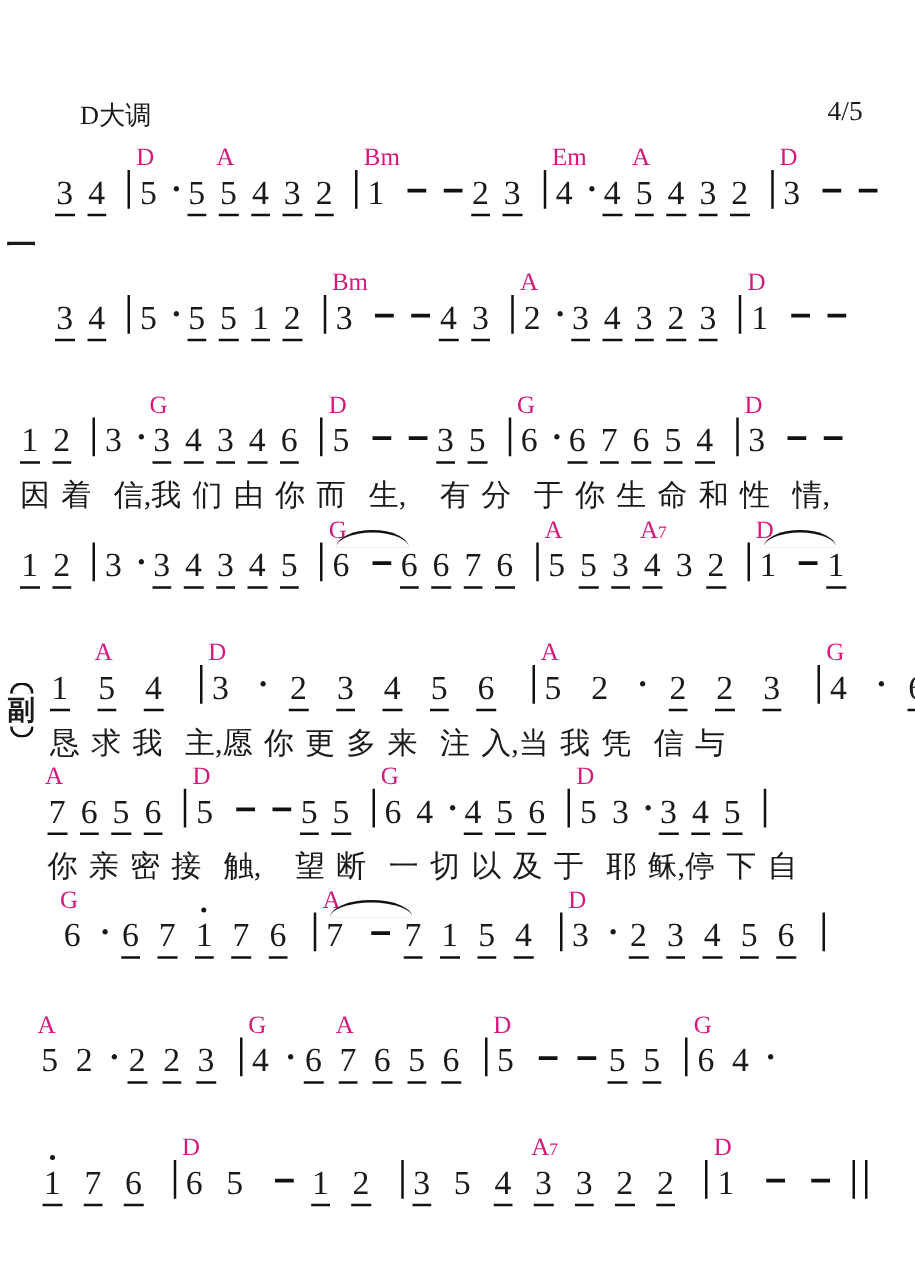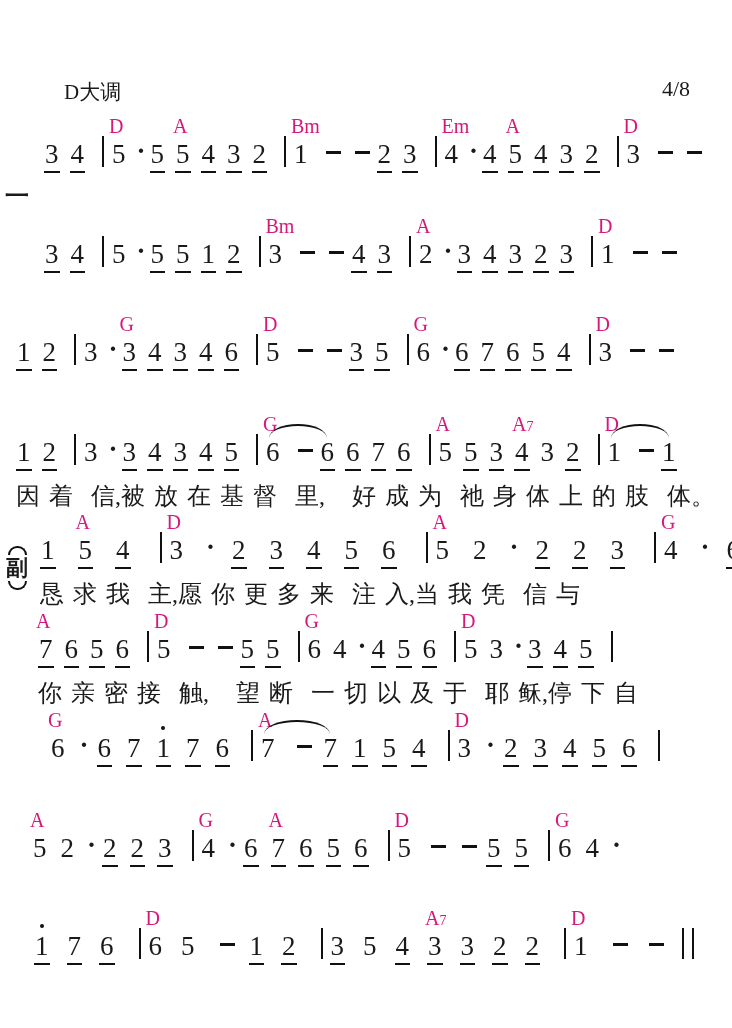--- a/index.html
+++ b/index.html
@@ -67,43 +67,43 @@
   .chorus-marker .label{ font-size:22px; font-weight:bold; line-height:26px; }
   .vparen{ width:15px; height:7px; margin:0 auto; }
   .vparen.top{ border:2px solid #111; border-bottom:none; border-radius:15px 15px 0 0; }
   .vparen.bottom{ border:2px solid #111; border-top:none; border-radius:0 0 15px 15px; }
 </style>
 </head>
 <body>
 
 <div class="page">
   <div class="key-sig">D大调</div>
-  <div class="time-sig">4/8</div>
+  <div class="time-sig">4/5</div>
 
   <div class="verse-marker">一</div>
 
   <div class="chorus-marker">
     <div class="vparen top"></div>
     <div class="label">副</div>
     <div class="vparen bottom"></div>
   </div>
 
   <div id="score">
       <div class="system" style="top: 112px; left: 44px;">
         <div class="notes-row"><span class="note u" style="margin-right: 10px;">3</span><span class="note u" style="margin-right: 10px;">4</span><span class="bar"></span><span class="note" style="margin-right: 10px;">5<span class="chord" style="color: rgb(214, 23, 124);">D</span></span><span class="ndot" style="margin-right: 4px;">·</span><span class="note u" style="margin-right: 10px;">5</span><span class="note u" style="margin-right: 10px;">5<span class="chord" style="color: rgb(214, 23, 124);">A</span></span><span class="note u" style="margin-right: 10px;">4</span><span class="note u" style="margin-right: 10px;">3</span><span class="note u" style="margin-right: 10px;">2</span><span class="bar"></span><span class="note" style="margin-right: 10px;">1<span class="chord" style="color: rgb(214, 23, 124);">Bm</span></span><span class="dash" style="margin-right: 7px;"></span><span class="dash" style="margin-right: 7px;"></span><span class="note u" style="margin-right: 10px;">2</span><span class="note u" style="margin-right: 10px;">3</span><span class="bar"></span><span class="note" style="margin-right: 10px;">4<span class="chord" style="color: rgb(214, 23, 124);">Em</span></span><span class="ndot" style="margin-right: 4px;">·</span><span class="note u" style="margin-right: 10px;">4</span><span class="note u" style="margin-right: 10px;">5<span class="chord" style="color: rgb(214, 23, 124);">A</span></span><span class="note u" style="margin-right: 10px;">4</span><span class="note u" style="margin-right: 10px;">3</span><span class="note u" style="margin-right: 10px;">2</span><span class="bar"></span><span class="note" style="margin-right: 10px;">3<span class="chord" style="color: rgb(214, 23, 124);">D</span></span><span class="dash" style="margin-right: 7px;"></span><span class="dash" style="margin-right: 7px;"></span></div>
       </div>
       <div class="system" style="top: 212px; left: 44px;">
         <div class="notes-row"><span class="note u" style="margin-right: 10px;">3</span><span class="note u" style="margin-right: 10px;">4</span><span class="bar"></span><span class="note" style="margin-right: 10px;">5</span><span class="ndot" style="margin-right: 4px;">·</span><span class="note u" style="margin-right: 10px;">5</span><span class="note u" style="margin-right: 10px;">5</span><span class="note u" style="margin-right: 10px;">1</span><span class="note u" style="margin-right: 10px;">2</span><span class="bar"></span><span class="note" style="margin-right: 10px;">3<span class="chord" style="color: rgb(214, 23, 124);">Bm</span></span><span class="dash" style="margin-right: 7px;"></span><span class="dash" style="margin-right: 7px;"></span><span class="note u" style="margin-right: 10px;">4</span><span class="note u" style="margin-right: 10px;">3</span><span class="bar"></span><span class="note" style="margin-right: 10px;">2<span class="chord" style="color: rgb(214, 23, 124);">A</span></span><span class="ndot" style="margin-right: 4px;">·</span><span class="note u" style="margin-right: 10px;">3</span><span class="note u" style="margin-right: 10px;">4</span><span class="note u" style="margin-right: 10px;">3</span><span class="note u" style="margin-right: 10px;">2</span><span class="note u" style="margin-right: 10px;">3</span><span class="bar"></span><span class="note" style="margin-right: 10px;">1<span class="chord" style="color: rgb(214, 23, 124);">D</span></span><span class="dash" style="margin-right: 7px;"></span><span class="dash" style="margin-right: 7px;"></span></div>
       </div>
       <div class="system" style="top: 310px; left: 16px;">
         <div class="notes-row"><span class="note u" style="margin-right: 10px;">1</span><span class="note u" style="margin-right: 10px;">2</span><span class="bar"></span><span class="note" style="margin-right: 10px;">3</span><span class="ndot" style="margin-right: 4px;">·</span><span class="note u" style="margin-right: 10px;">3<span class="chord" style="color: rgb(214, 23, 124);">G</span></span><span class="note u" style="margin-right: 10px;">4</span><span class="note u" style="margin-right: 10px;">3</span><span class="note u" style="margin-right: 10px;">4</span><span class="note u" style="margin-right: 10px;">6</span><span class="bar"></span><span class="note" style="margin-right: 10px;">5<span class="chord" style="color: rgb(214, 23, 124);">D</span></span><span class="dash" style="margin-right: 7px;"></span><span class="dash" style="margin-right: 7px;"></span><span class="note u" style="margin-right: 10px;">3</span><span class="note u" style="margin-right: 10px;">5</span><span class="bar"></span><span class="note" style="margin-right: 10px;">6<span class="chord" style="color: rgb(214, 23, 124);">G</span></span><span class="ndot" style="margin-right: 4px;">·</span><span class="note u" style="margin-right: 10px;">6</span><span class="note u" style="margin-right: 10px;">7</span><span class="note u" style="margin-right: 10px;">6</span><span class="note u" style="margin-right: 10px;">5</span><span class="note u" style="margin-right: 10px;">4</span><span class="bar"></span><span class="note" style="margin-right: 10px;">3<span class="chord" style="color: rgb(214, 23, 124);">D</span></span><span class="dash" style="margin-right: 7px;"></span><span class="dash" style="margin-right: 7px;"></span></div>
+        <div class="lyrics-row">因 着  信,我 们 由 你 而  生,   有 分  于 你 生 命 和 性  情,</div>
       </div>
       <div class="system" style="top: 410px; left: 16px;">
         <div class="notes-row"><span class="note u" style="margin-right: 10px;">1</span><span class="note u" style="margin-right: 10px;">2</span><span class="bar"></span><span class="note" style="margin-right: 10px;">3</span><span class="ndot" style="margin-right: 4px;">·</span><span class="note u" style="margin-right: 10px;">3</span><span class="note u" style="margin-right: 10px;">4</span><span class="note u" style="margin-right: 10px;">3</span><span class="note u" style="margin-right: 10px;">4</span><span class="note u" style="margin-right: 10px;">5</span><span class="bar"></span><span class="note" style="margin-right: 10px;">6<span class="chord" style="color: rgb(214, 23, 124);">G</span><span class="tie" style="width: 58px;"></span></span><span class="dash" style="margin-right: 7px;"></span><span class="note u" style="margin-right: 10px;">6</span><span class="note u" style="margin-right: 10px;">6</span><span class="note u" style="margin-right: 10px;">7</span><span class="note u" style="margin-right: 10px;">6</span><span class="bar"></span><span class="note" style="margin-right: 10px;">5<span class="chord" style="color: rgb(214, 23, 124);">A</span></span><span class="note u" style="margin-right: 10px;">5</span><span class="note u" style="margin-right: 10px;">3</span><span class="note u" style="margin-right: 10px;">4<span class="chord" style="color: rgb(214, 23, 124);">A<span class="chord-num">7</span></span></span><span class="note" style="margin-right: 10px;">3</span><span class="note u" style="margin-right: 10px;">2</span><span class="bar"></span><span class="note" style="margin-right: 10px;">1<span class="chord" style="color: rgb(214, 23, 124);">D</span><span class="tie" style="width: 58px;"></span></span><span class="dash" style="margin-right: 7px;"></span><span class="note u" style="margin-right: 10px;">1</span></div>
-        <div class="lyrics-row">因 着  信,被 放 在 基 督  里,   好 成 为  祂 身 体 上 的 肢  体。</div>
       </div>
       <div class="system" style="top: 508px; left: 40px;">
         <div class="notes-row"><span class="note u" style="margin-right: 22px;">1</span><span class="note u" style="margin-right: 22px;">5<span class="chord" style="color: rgb(214, 23, 124);">A</span></span><span class="note u" style="margin-right: 22px;">4</span><span class="bar"></span><span class="note" style="margin-right: 22px;">3<span class="chord" style="color: rgb(214, 23, 124);">D</span></span><span class="ndot" style="margin-right: 16px;">·</span><span class="note u" style="margin-right: 22px;">2</span><span class="note u" style="margin-right: 22px;">3</span><span class="note u" style="margin-right: 22px;">4</span><span class="note u" style="margin-right: 22px;">5</span><span class="note u" style="margin-right: 22px;">6</span><span class="bar"></span><span class="note" style="margin-right: 22px;">5<span class="chord" style="color: rgb(214, 23, 124);">A</span></span><span class="note" style="margin-right: 22px;">2</span><span class="ndot" style="margin-right: 16px;">·</span><span class="note u" style="margin-right: 22px;">2</span><span class="note u" style="margin-right: 22px;">2</span><span class="note u" style="margin-right: 22px;">3</span><span class="bar"></span><span class="note" style="margin-right: 22px;">4<span class="chord" style="color: rgb(214, 23, 124);">G</span></span><span class="ndot" style="margin-right: 16px;">·</span><span class="note u" style="margin-right: 22px;">6</span></div>
         <div class="lyrics-row">恳 求 我  主,愿 你 更 多 来  注 入,当 我 凭  信 与</div>
       </div>
       <div class="system" style="top: 607px; left: 38px;">
         <div class="notes-row"><span class="note u" style="margin-right: 10px;">7<span class="chord" style="color: rgb(214, 23, 124);">A</span></span><span class="note u" style="margin-right: 10px;">6</span><span class="note u" style="margin-right: 10px;">5</span><span class="note u" style="margin-right: 10px;">6</span><span class="bar"></span><span class="note" style="margin-right: 10px;">5<span class="chord" style="color: rgb(214, 23, 124);">D</span></span><span class="dash" style="margin-right: 7px;"></span><span class="dash" style="margin-right: 7px;"></span><span class="note u" style="margin-right: 10px;">5</span><span class="note u" style="margin-right: 10px;">5</span><span class="bar"></span><span class="note" style="margin-right: 10px;">6<span class="chord" style="color: rgb(214, 23, 124);">G</span></span><span class="note" style="margin-right: 10px;">4</span><span class="ndot" style="margin-right: 4px;">·</span><span class="note u" style="margin-right: 10px;">4</span><span class="note u" style="margin-right: 10px;">5</span><span class="note u" style="margin-right: 10px;">6</span><span class="bar"></span><span class="note" style="margin-right: 10px;">5<span class="chord" style="color: rgb(214, 23, 124);">D</span></span><span class="note" style="margin-right: 10px;">3</span><span class="ndot" style="margin-right: 4px;">·</span><span class="note u" style="margin-right: 10px;">3</span><span class="note u" style="margin-right: 10px;">4</span><span class="note u" style="margin-right: 10px;">5</span><span class="bar"></span></div>
         <div class="lyrics-row">你 亲 密 接  触,   望 断  一 切 以 及 于  耶 稣,停 下 自</div>
       </div>
       <div class="system" style="top: 706px; left: 50px;">

